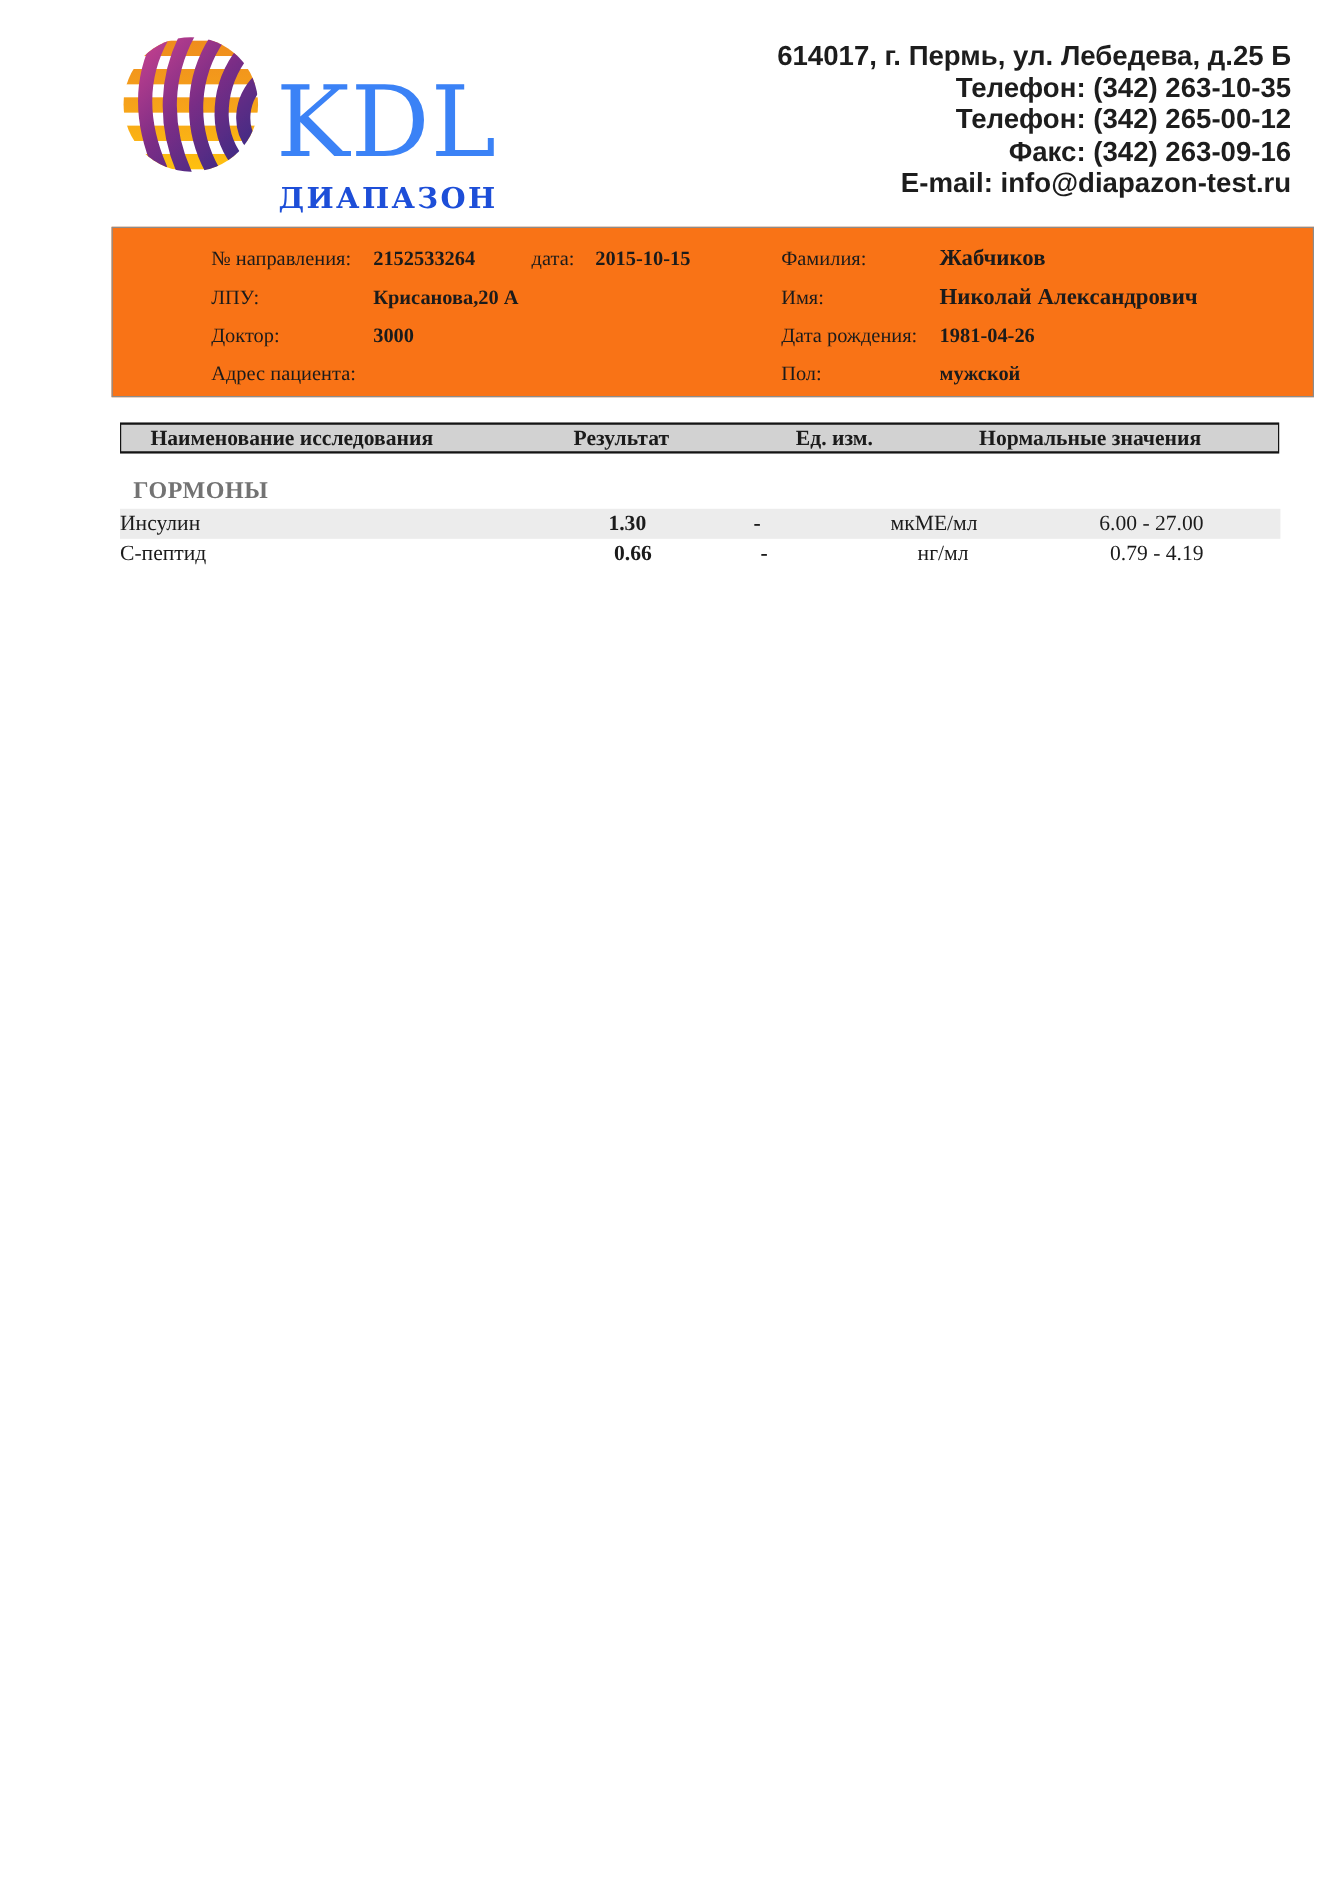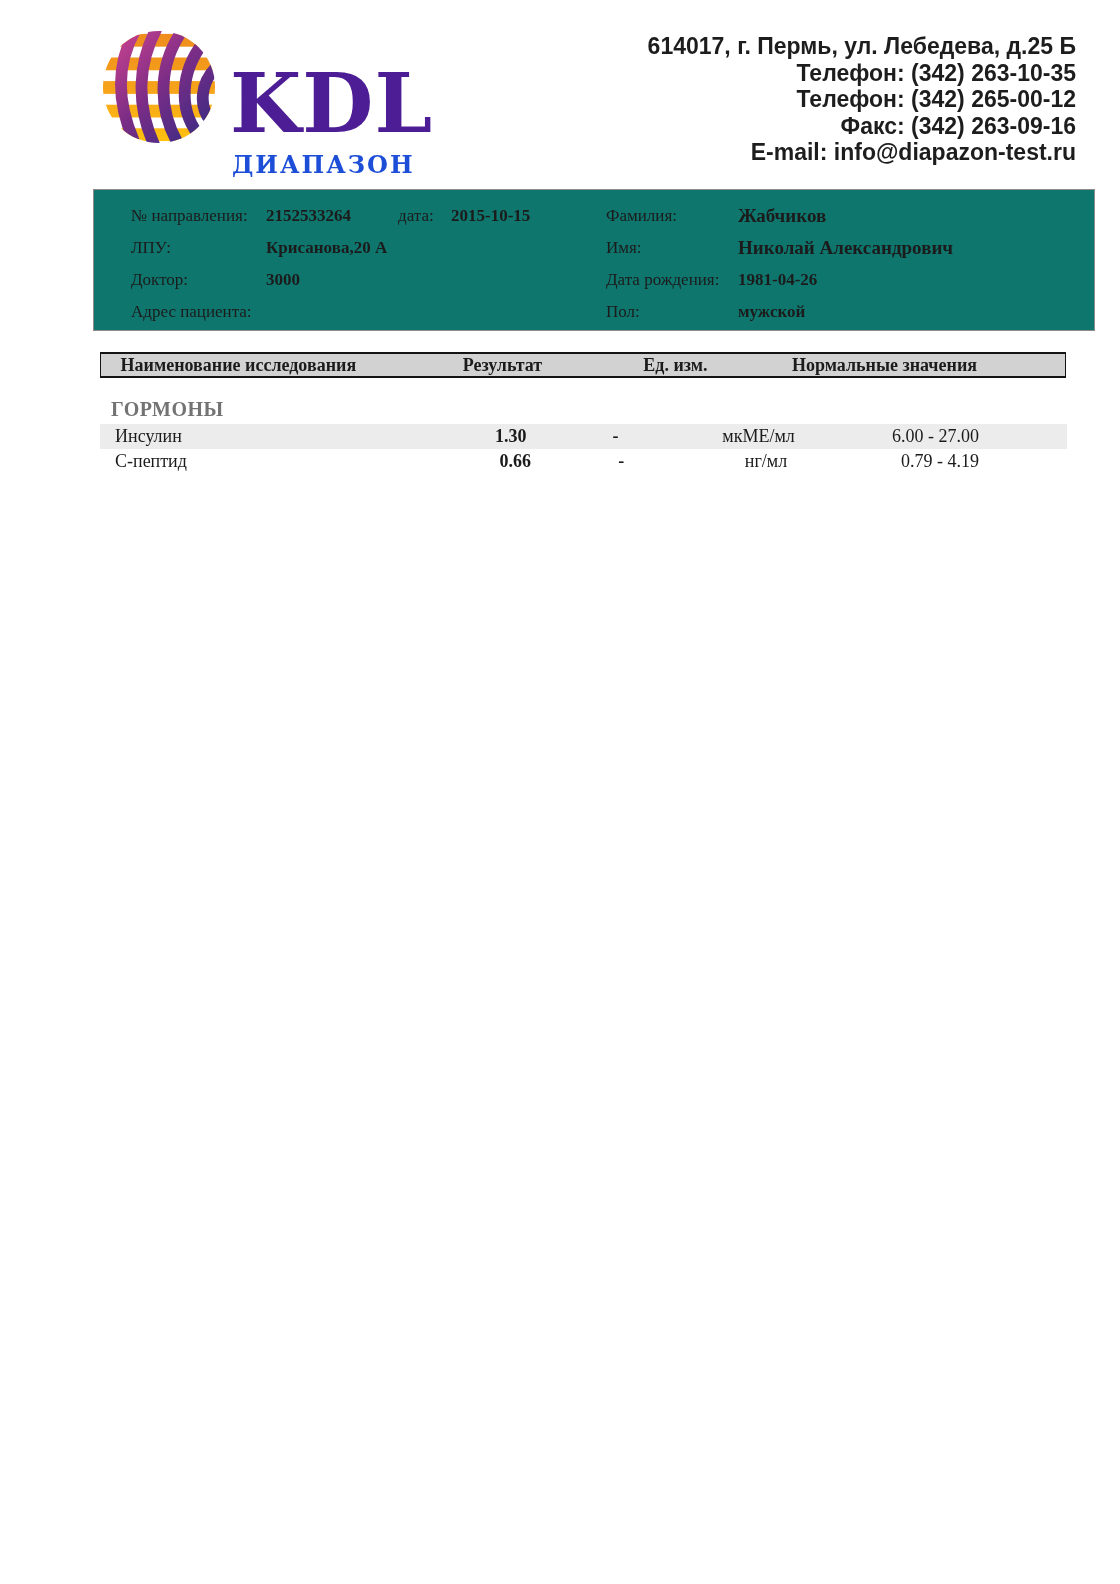--- a/index.html
+++ b/index.html
@@ -7,40 +7,40 @@
   .page {
     position:relative; width:1120px; height:1584px; background:#ffffff;
     font-family:"Liberation Serif", serif; color:#1b1b1b; overflow:hidden;
     margin:0 auto;
   }
 
   
   .logo-sphere { position:absolute; left:100px; top:28px; width:118px; height:118px; }
   .brand {
     position:absolute; left:230px; top:62px;
-    font-family:"DejaVu Serif", serif; font-weight:bold;
-    font-size:82px; line-height:1.0; letter-spacing:1px; color:#4c1d95;
+    font-family:"DejaVu Serif", serif; font-weight:normal;
+    font-size:82px; line-height:1.0; letter-spacing:1px; color:#3b82f6;
   }
   .brand-sub {
     position:absolute; left:232px; top:150px;
     font-family:"DejaVu Serif", serif; font-weight:600;
     font-size:24px; letter-spacing:2px; color:#1d4ed8;
   }
 
   
   .contact {
     position:absolute; top:33px; right:44px; text-align:right;
     font-family:"Liberation Sans", sans-serif; font-weight:bold;
     font-size:23px; line-height:26.5px; color:#1d1d1d; white-space:nowrap;
   }
 
   
   .pbox {
     position:absolute; left:93px; top:189px; width:1002px; height:142px;
-    border:1px solid #8c8c8c; background:#0f766e; display:flex;
+    border:1px solid #8c8c8c; background:#f97316; display:flex;padding-left:45px;
   }
   .pbox-left  { width:512px; padding:10px 0 0 37px; }
   .pbox-right { flex:1; padding:10px 0 0 0; }
   .prow { display:flex; height:32px; align-items:center; font-size:17px; white-space:nowrap; }
   .plabel  { width:135px; flex:0 0 auto; }
   .pvalue  { font-weight:bold; }
   .pvalue-w { width:132px; flex:0 0 auto; }
   .plabel2 { width:53px; flex:0 0 auto; }
   .pbox-right .plabel { width:132px; }
   .pvalue-lg { font-size:19px; }
@@ -54,25 +54,25 @@
     display:flex; align-items:center;
     font-weight:bold; font-size:18px; white-space:nowrap;
   }
   .trow {
     position:absolute; left:100px; width:967px; height:25px;
     display:flex; align-items:center; font-size:18px; white-space:nowrap;
   }
   .trow-odd  { top:424px; background:#ececec; }
   .trow-even { top:449px; background:transparent; }
   .c-name   { width:330px; text-align:center; }
-  .c-name-l { width:330px; text-align:left; padding-left:15px; }
+  .c-name-l { width:330px; text-align:left; padding-left:0; }
   .c-result { width:200px; text-align:center; font-weight:bold; }
   .c-flag   { width:20px;  text-align:center; font-weight:bold; }
   .c-unit   { width:280px; text-align:center; }
-  .c-range  { flex:1; text-align:left; padding-right:88px; }
+  .c-range  { flex:1; text-align:left; padding-right:64px; }
   .thead .c-result, .thead .c-flag { font-weight:bold;text-align:right; }
 
   .section-title {
     position:absolute; left:111px; top:398px;
     font-weight:bold; font-size:20px; letter-spacing:0.5px; color:#737373;
   }
 </style>
 </head>
 <body>
 

